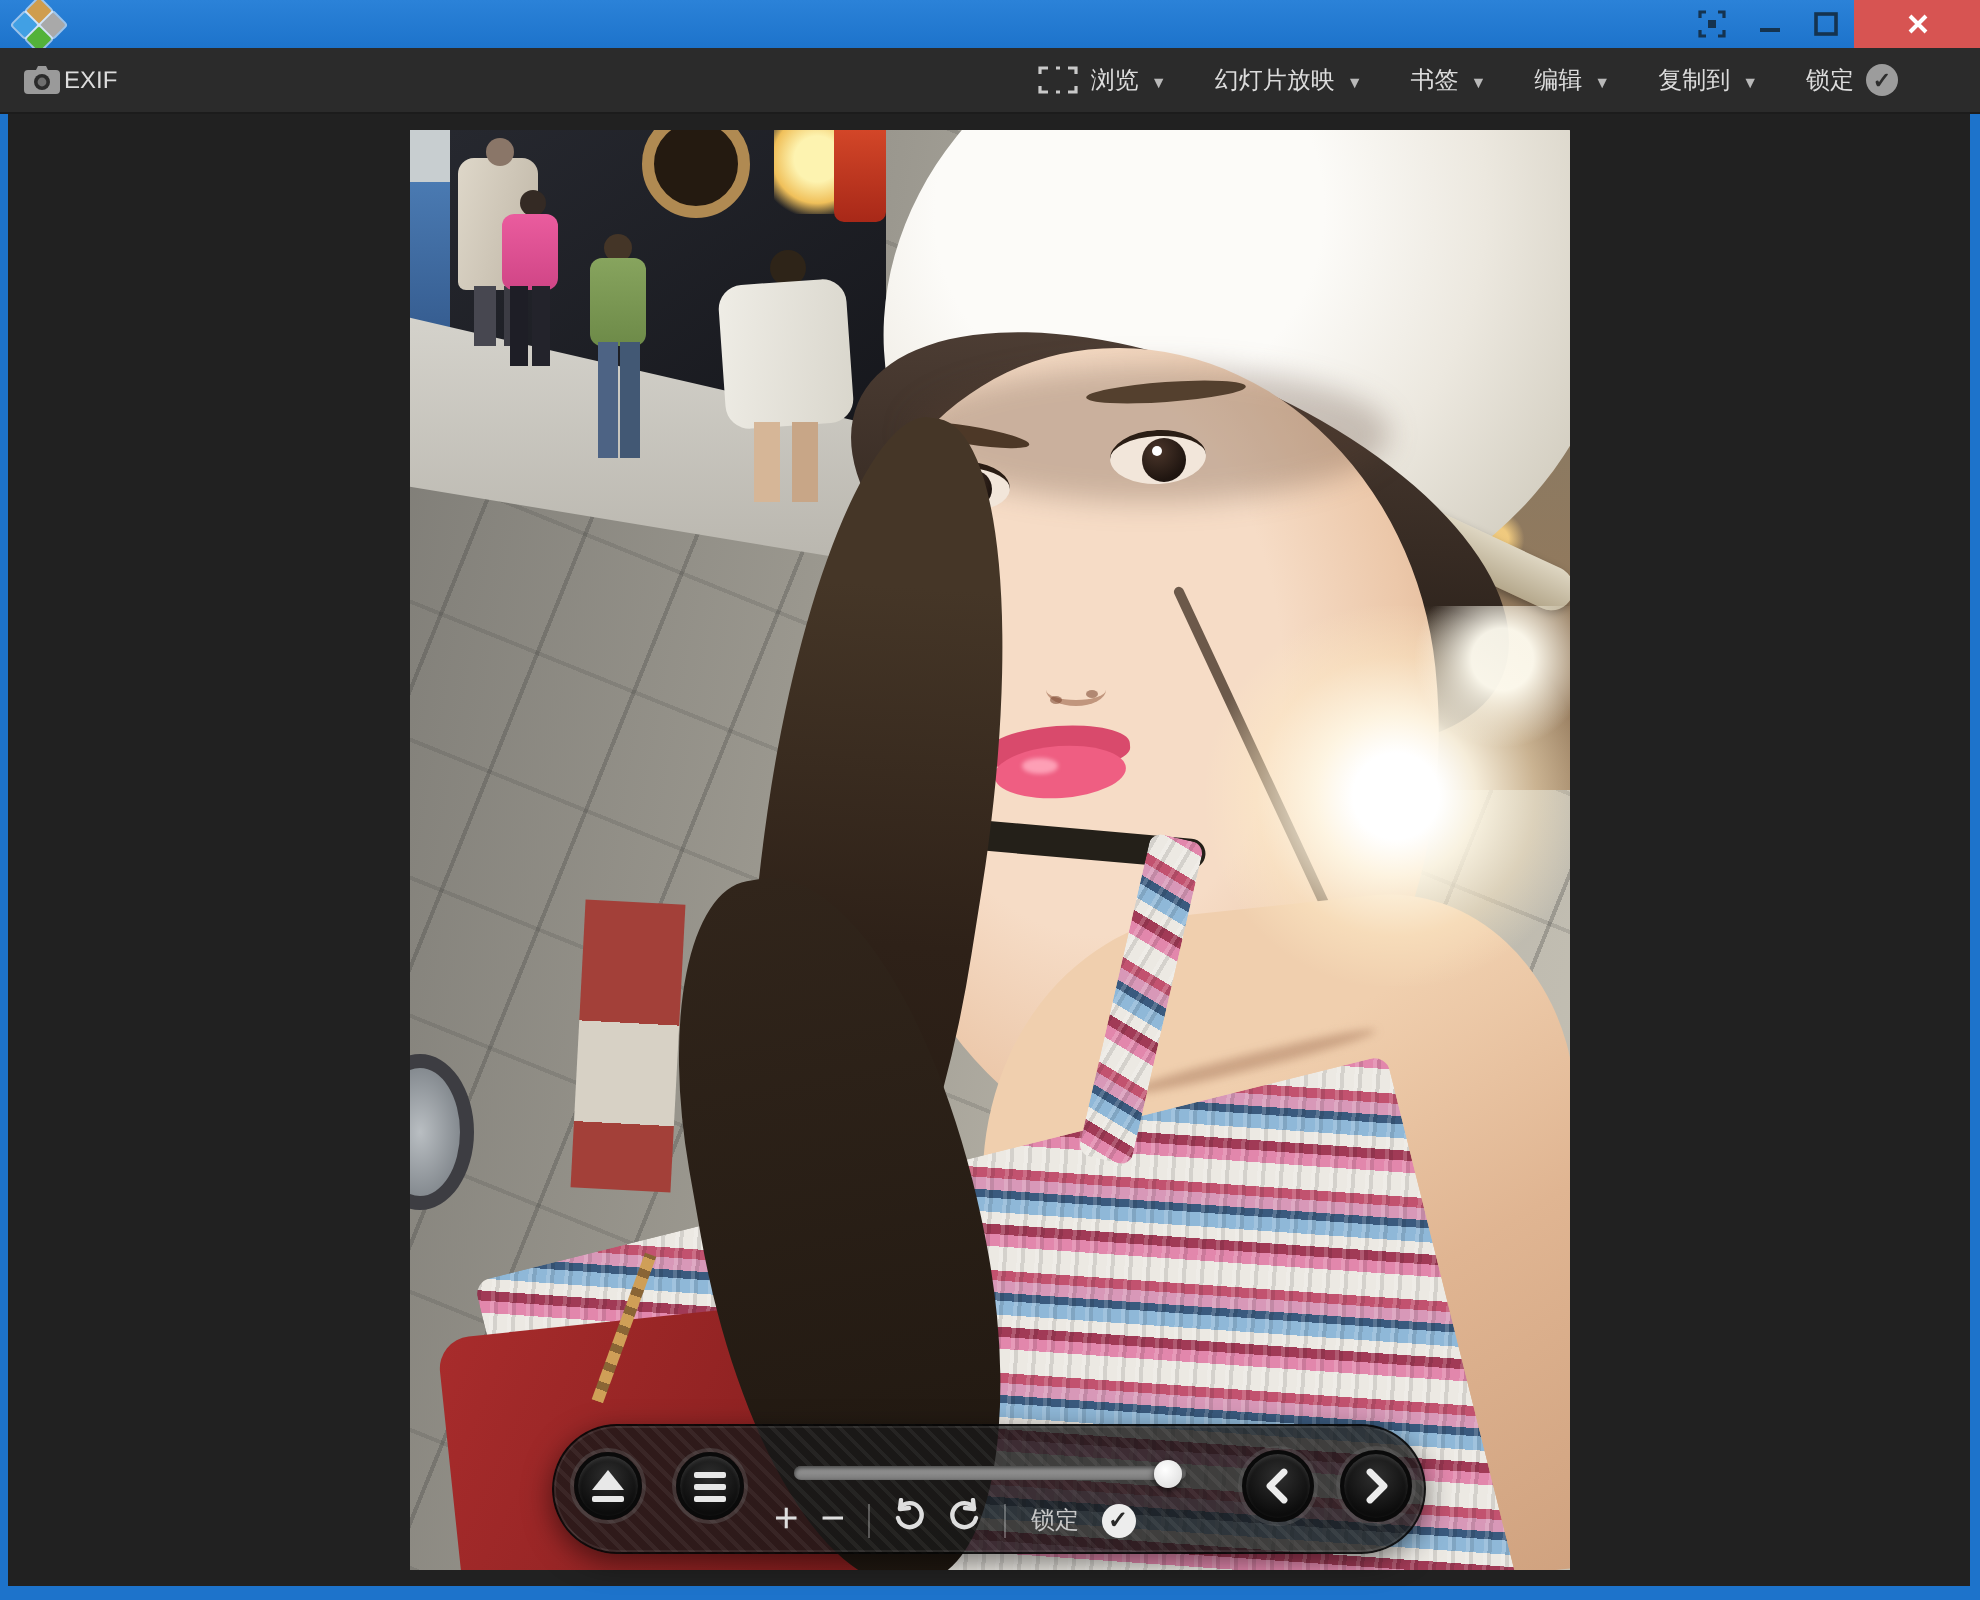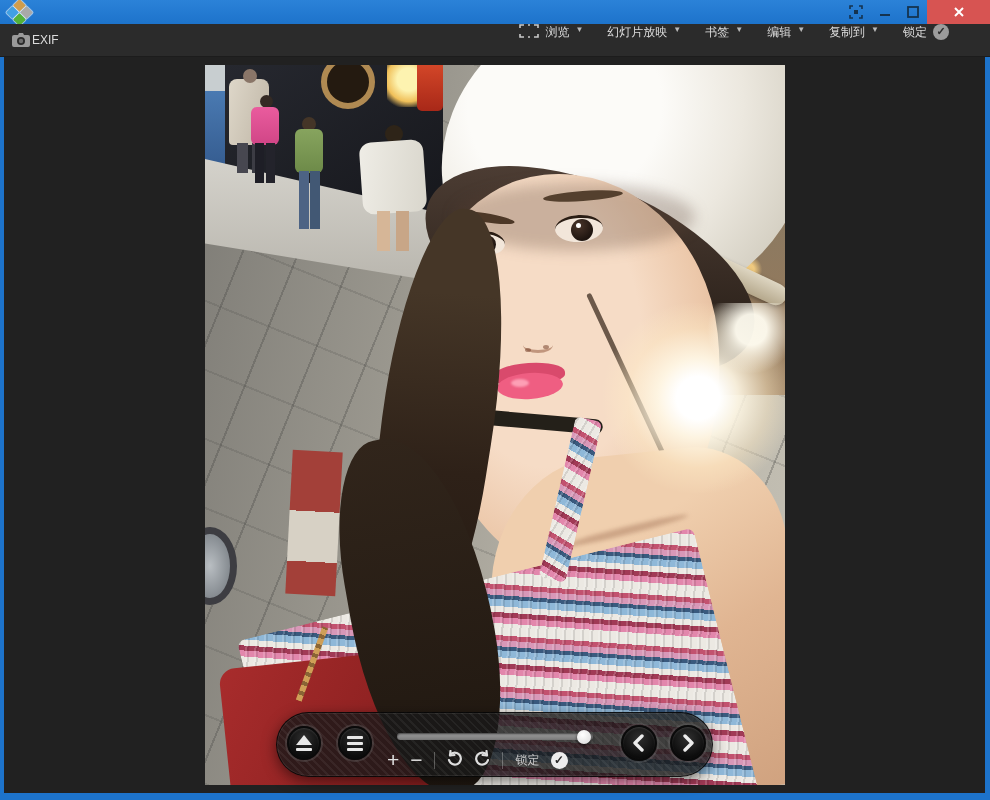--- a/index.html
+++ b/index.html
@@ -21,21 +21,21 @@
   .win-controls { position:absolute; right:0; top:0; height:24px; display:flex; align-items:stretch; }
   .wc { display:flex; align-items:center; justify-content:center; cursor:default; }
   .wc.fullscreen { width:30px; } .wc.min { width:28px; } .wc.max { width:28px; }
   .wc.close { width:63px; background:#d75452; }
 
   
   .toolbar { position:absolute; left:0; top:24px; width:990px; height:33px; background:#2b2b2b;
              border-bottom:1px solid #1c1c1c; display:flex; align-items:center; color:#dcdcdc; }
   .exif { display:flex; align-items:center; gap:2px; padding:0 12px; height:100%; font-size:12px; }
   .toolbar-right { margin-left:auto; display:flex; align-items:center; gap:2px; padding-right:30px; }
-  .tmenu { display:flex; align-items:flex-start; gap:6px; padding:0 11px; height:33px; font-size:12px; }
+  .tmenu { display:flex; align-items:center; gap:6px; padding:0 11px; height:33px; font-size:12px; }
   .tarrow { font-size:8px; color:#b9b9b9; transform:translateY(1px); }
   .chk-circle { width:16px; height:16px; border-radius:50%; background:#9c9c9c; color:#2e2e2e;
                 font-size:11px; font-weight:bold; display:flex; align-items:center; justify-content:center; }
 
   
   .frame-left  { position:absolute; left:0; top:57px; width:4px;  height:736px; background:#1d73cb; }
   .frame-right { position:absolute; right:0; top:57px; width:5px; height:736px; background:#1d73cb; }
   .frame-bottom{ position:absolute; left:0; top:793px; width:990px; height:7px; background:#1d73cb; }
 
   

